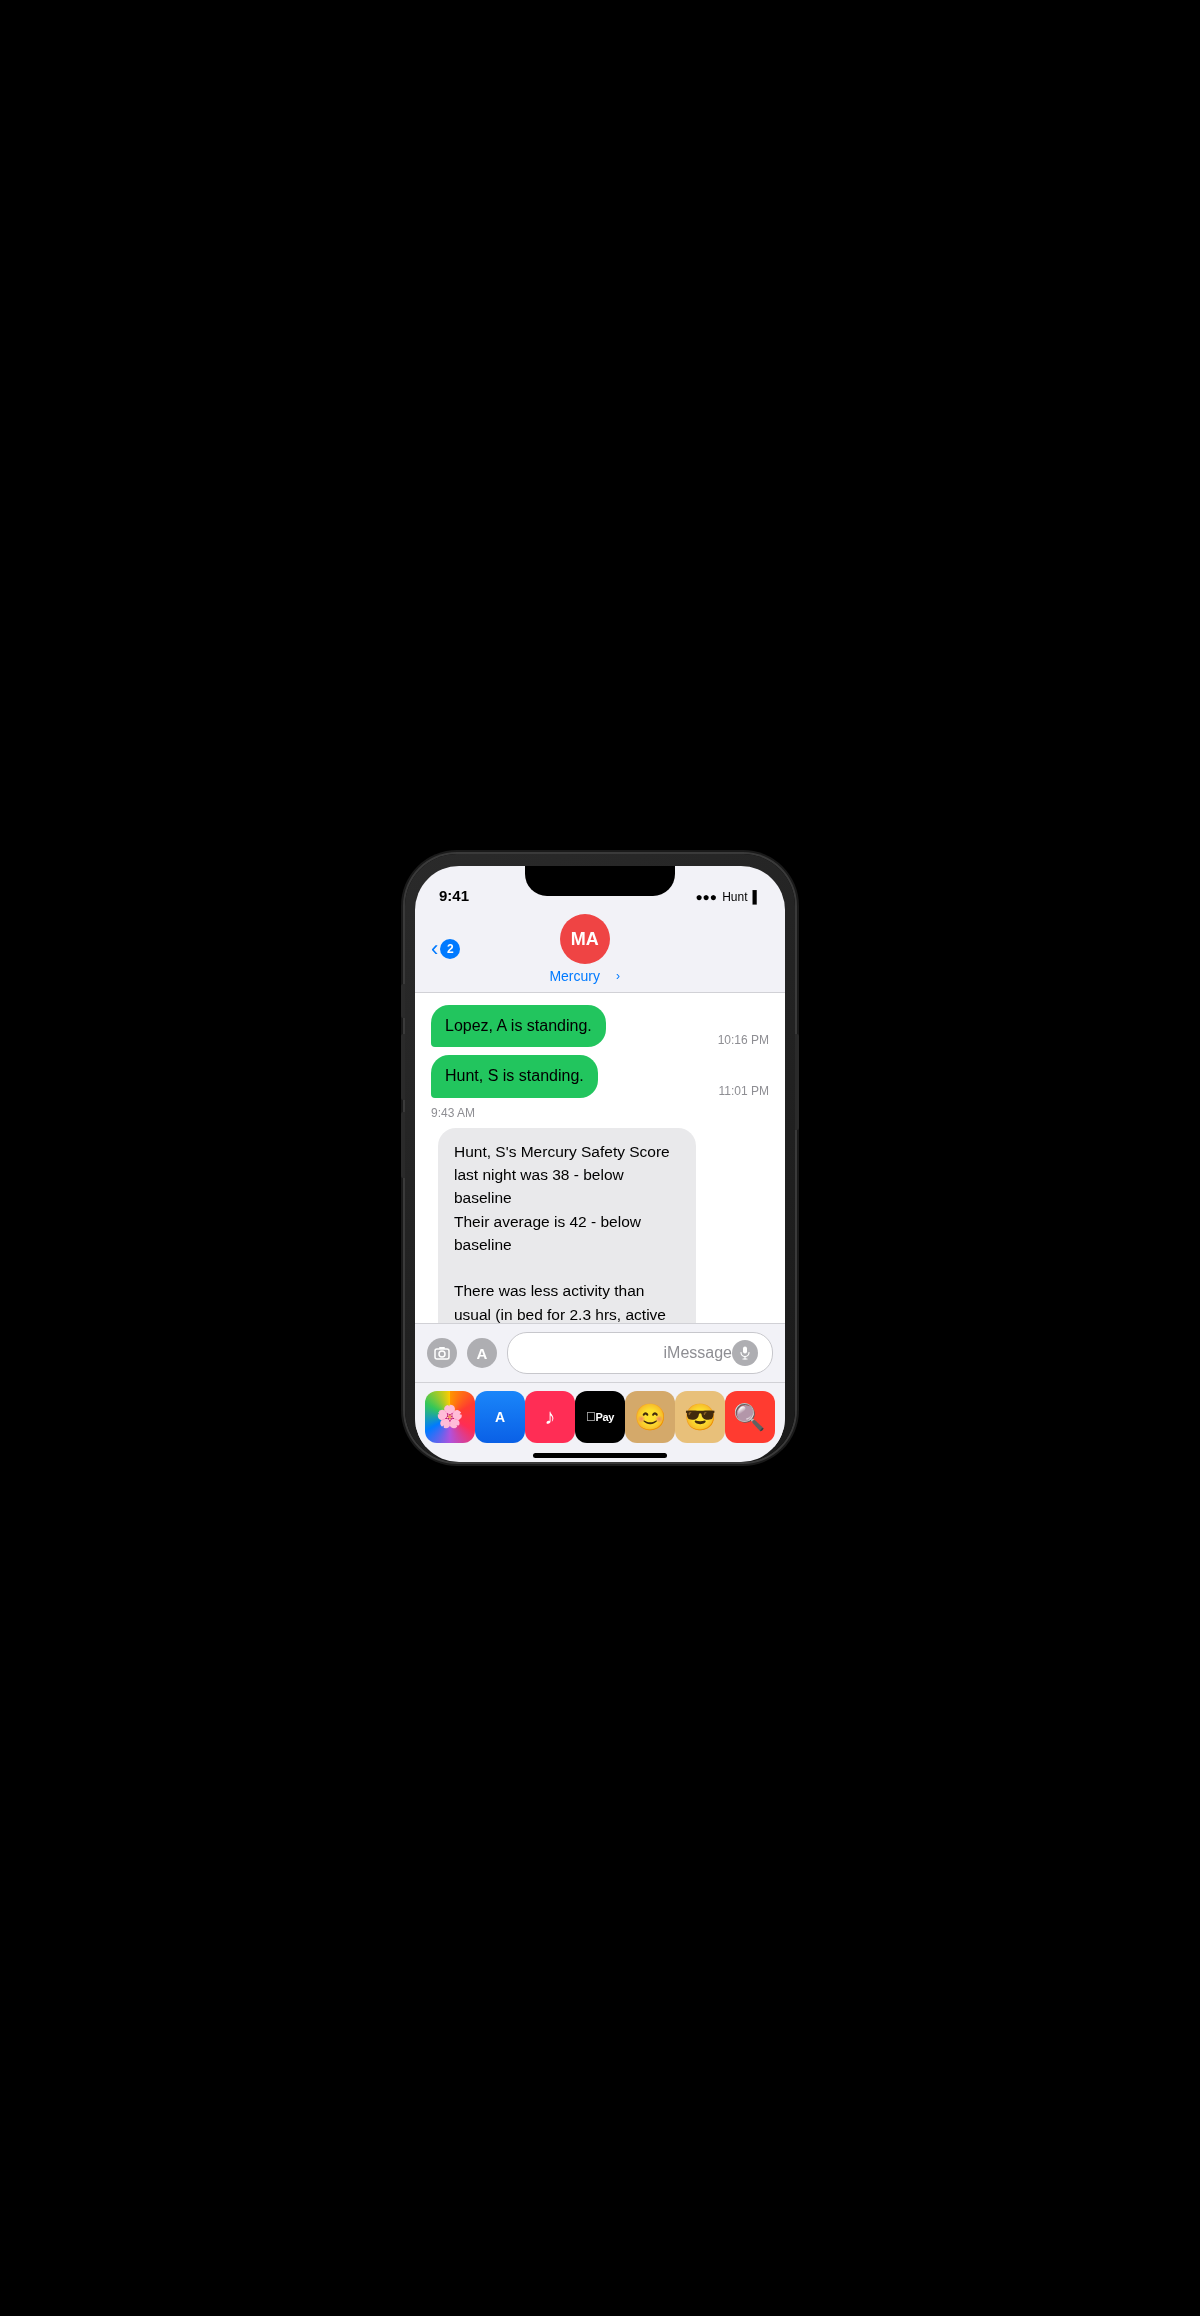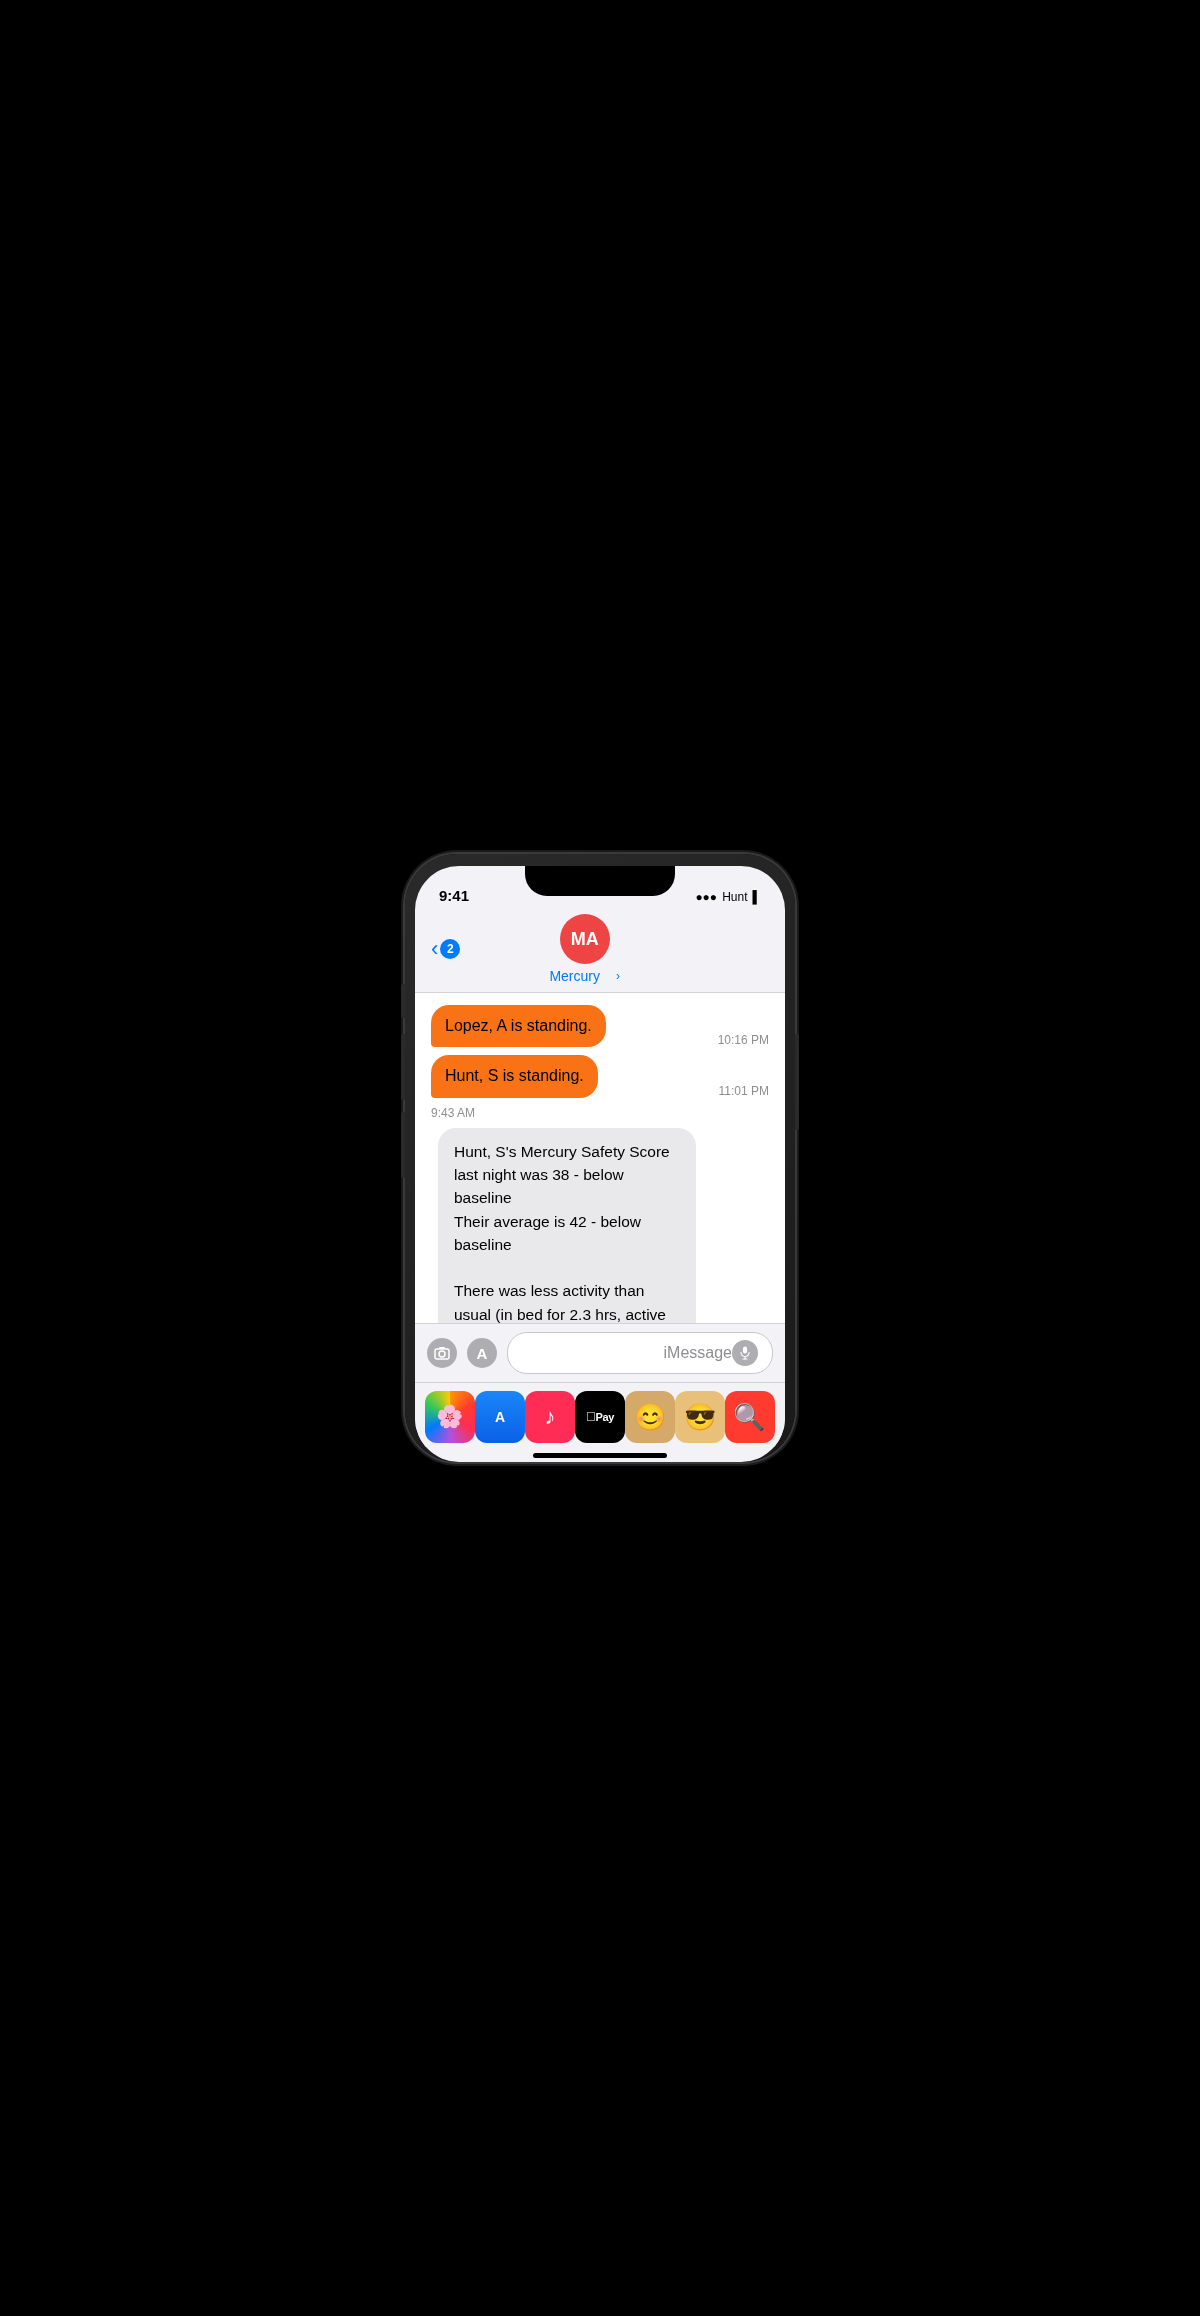--- a/index.html
+++ b/index.html
@@ -239,21 +239,21 @@
     .bubble {
       padding: 10px 14px;
       border-radius: 18px;
       font-size: 16px;
       line-height: 1.4;
       max-width: 72%;
       word-break: break-word;
     }
 
     .bubble.incoming {
-      background: #f97316;
+      background: #22c55e;
       color: #000;
       border-bottom-left-radius: 4px;
     }
 
     .message-time {
       font-size: 12px;
       color: #8e8e93;
       white-space: nowrap;
       align-self: flex-end;
       flex-shrink: 0;

